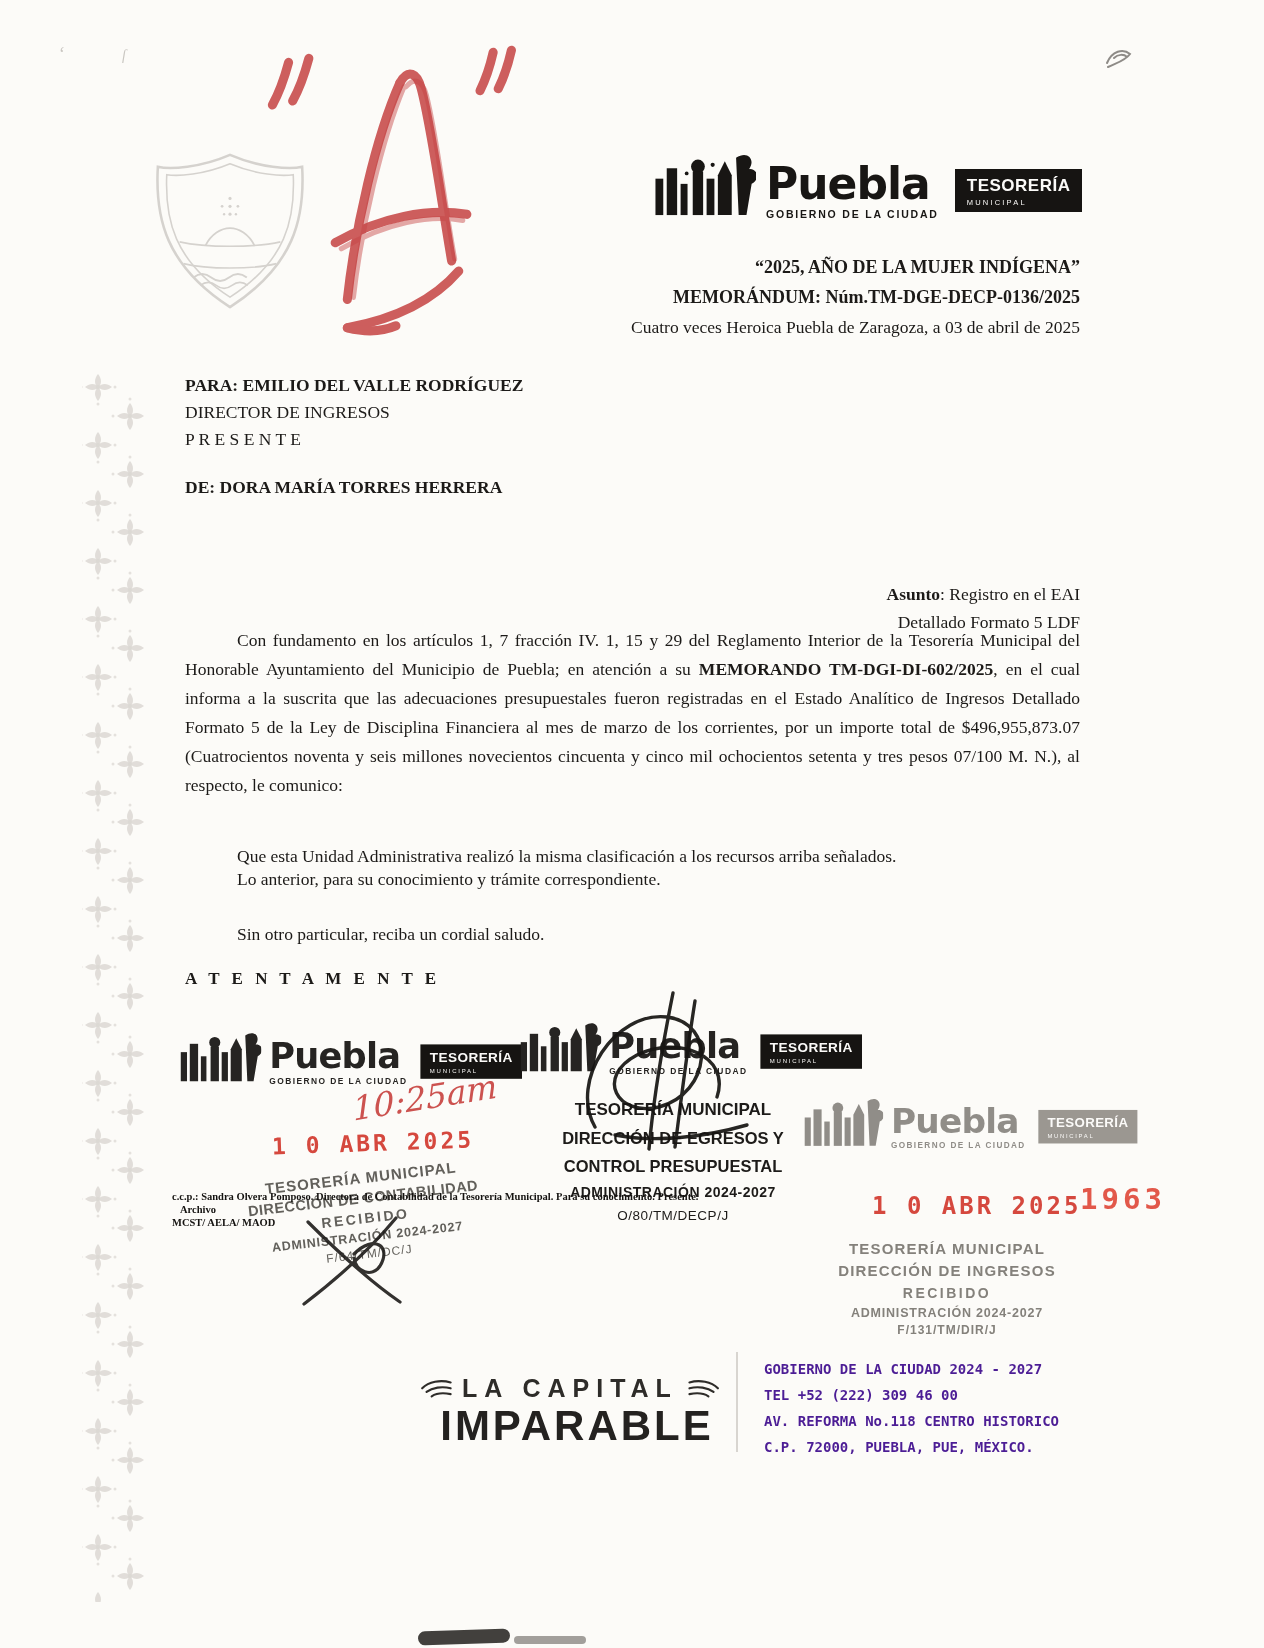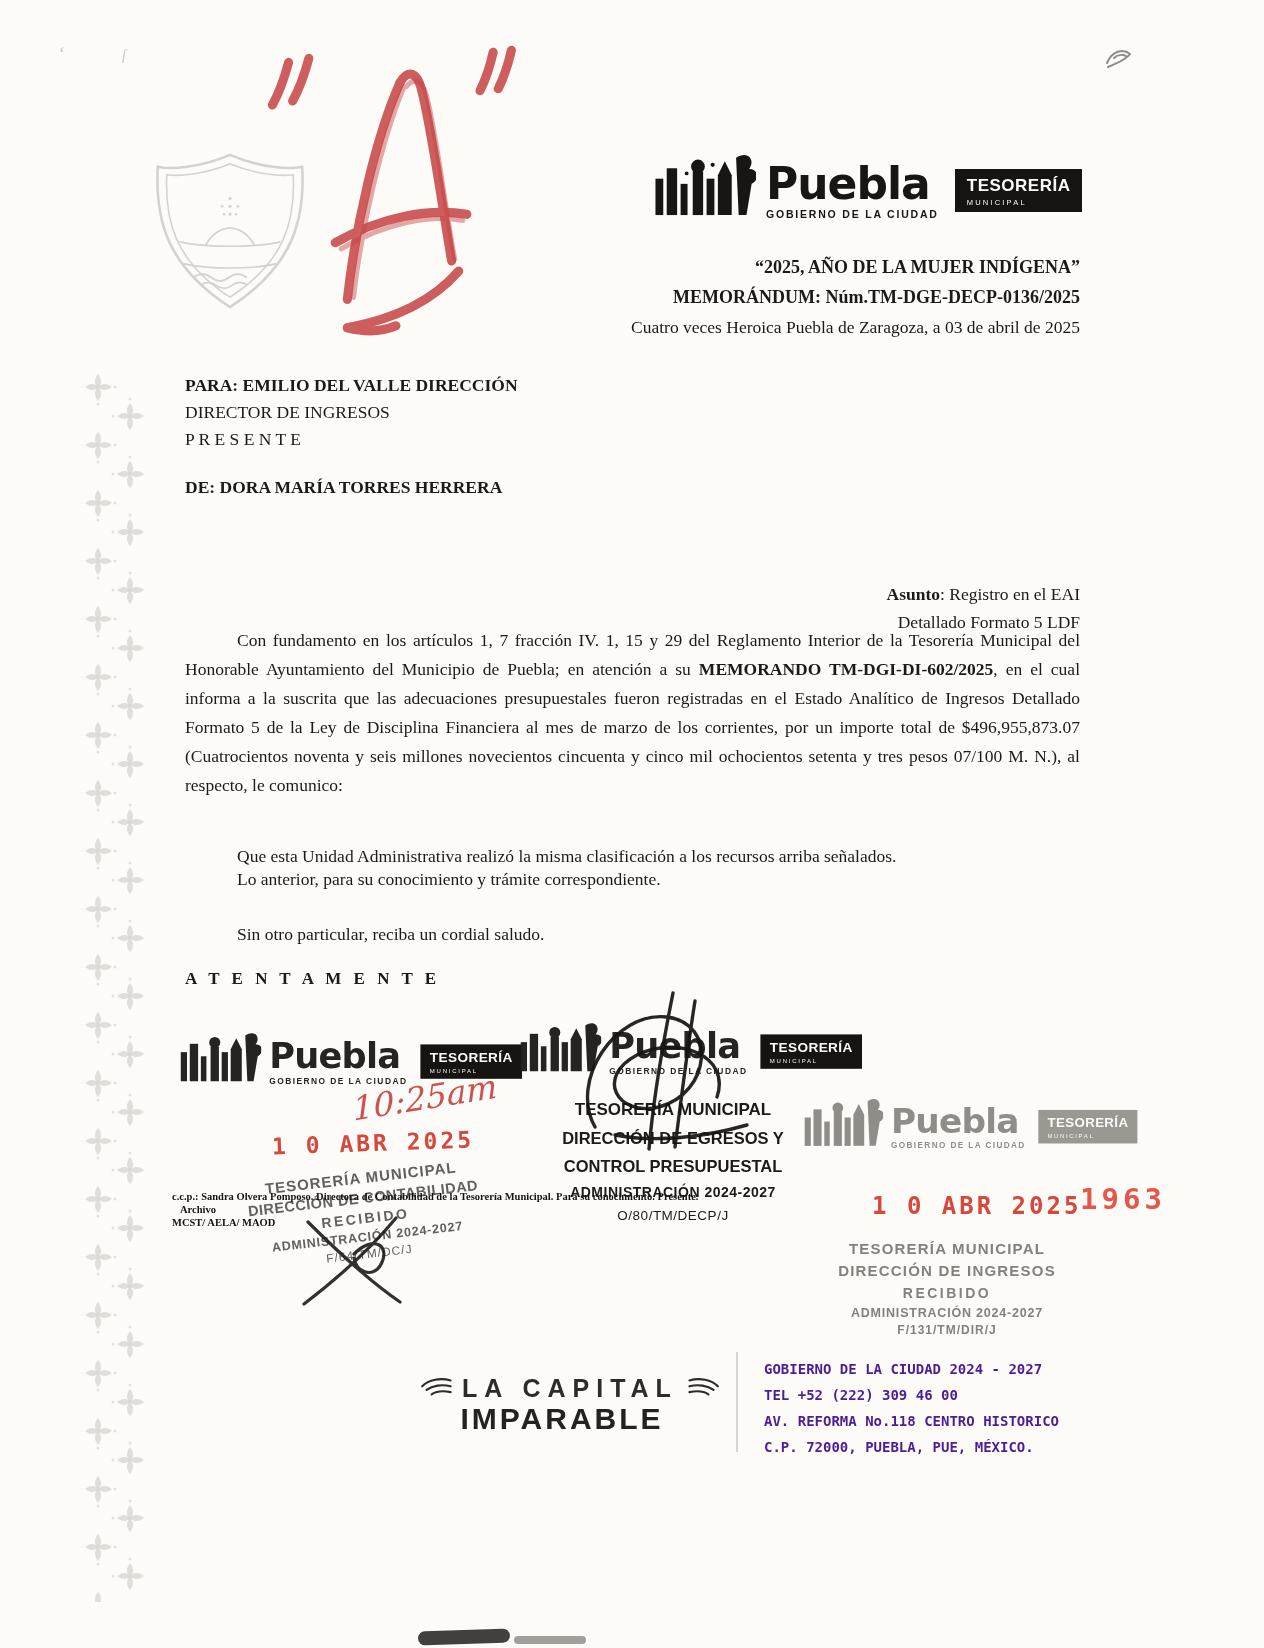--- a/index.html
+++ b/index.html
@@ -64,25 +64,25 @@
             font-size:23px;letter-spacing:3px;white-space:nowrap;}
   .red-folio{font-family:"DejaVu Sans Mono",monospace;font-weight:bold;color:#e2584a;
              font-size:29px;letter-spacing:4px;}
   .hand-time{font-family:"DejaVu Serif",serif;font-style:italic;color:#c7403d;font-size:33px;
              transform:rotate(-9deg) skewX(-6deg);opacity:.9;white-space:nowrap;}
 
   .ccp{left:172px;top:1190px;width:620px;color:#141210;font-weight:bold;z-index:6;}
   .ccp div{font-size:10.5px;line-height:13px;}
 
   
-  .brand-top{left:420px;top:1374px;width:300px;display:flex;justify-content:center;gap:10px;}
+  .brand-top{left:420px;top:1374px;width:300px;display:flex;align-items:center;justify-content:center;gap:10px;}
   .brand-capital{font-family:"Liberation Sans",sans-serif;font-weight:bold;font-size:25px;
                  letter-spacing:7px;color:#2e2c29;white-space:nowrap;}
-  .brand-imparable{left:400px;top:1402px;width:324px;text-align:center;font-family:"Liberation Sans",sans-serif;
-                   font-weight:bold;font-size:30px;letter-spacing:3px;color:#242220;}
+  .brand-imparable{left:415px;top:1402px;width:324px;text-align:center;font-family:"Liberation Sans",sans-serif;
+                   font-weight:bold;font-size:42px;letter-spacing:3px;color:#242220;}
   .footer-lines{left:764px;top:1356px;font-family:"DejaVu Sans Mono",monospace;
                 font-size:14px;line-height:26px;color:#4c1d95;font-weight:bold;}
   .vdiv{left:736px;top:1352px;width:2px;height:100px;background:#d8d5d0;}
 
   .stray{color:#c9c6c1;font-style:italic;font-size:18px;}
   .smudge1{left:418px;top:1630px;width:92px;height:14px;background:#2e2b28;border-radius:7px;
            transform:rotate(-2deg);opacity:.9;}
   .smudge2{left:514px;top:1636px;width:72px;height:8px;background:#57534e;border-radius:4px;opacity:.55;}
   .z5{z-index:5;} .z4{z-index:4;} .z3{z-index:3;}
 </style>
@@ -165,21 +165,21 @@
     </div>
   </div>
 
   <div class="abs hdr">
     <div class="h-quote">“2025, AÑO DE LA MUJER INDÍGENA”</div>
     <div class="h-memo">MEMORÁNDUM: Núm.TM-DGE-DECP-0136/2025</div>
     <div class="h-date">Cuatro veces Heroica Puebla de Zaragoza, a 03 de abril de 2025</div>
   </div>
 
   <div class="abs addr" style="top:372px;">
-    <div class="b">PARA: EMILIO DEL VALLE DIRECCIÓN</div>
+    <div class="b">PARA: EMILIO DEL VALLE RODRÍGUEZ</div>
     <div>DIRECTOR DE INGRESOS</div>
     <div>P R E S E N T E</div>
   </div>
 
   <div class="abs addr" style="top:474px;">
     <div class="b">DE: DORA MARÍA TORRES HERRERA</div>
   </div>
 
   <div class="abs subject">
     <div><b>Asunto</b><span>: Registro en el EAI</span></div>

